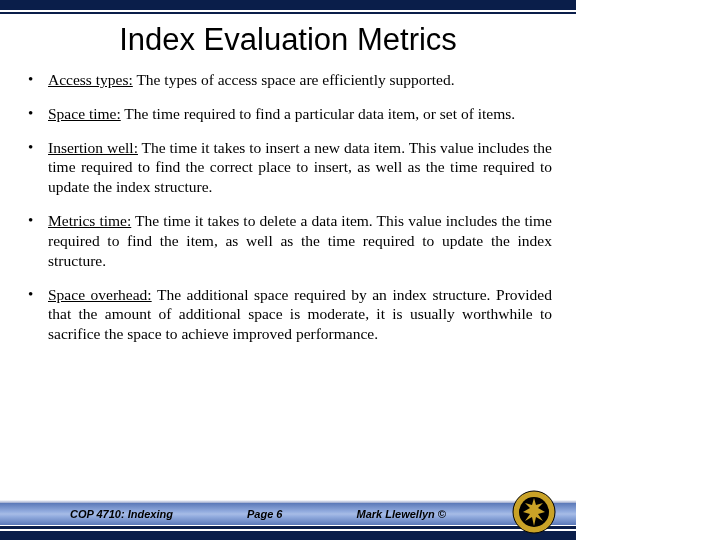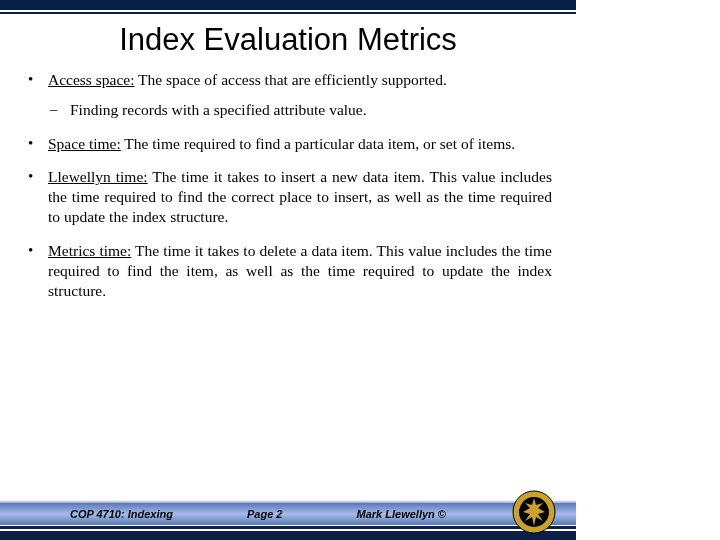--- a/index.html
+++ b/index.html
@@ -30,42 +30,44 @@
 
 <div class="slide">
   <div class="top-stripe"></div>
   <div class="top-thin"></div>
 
   <h1 class="title">Index Evaluation Metrics</h1>
 
   <div class="content">
     <ul class="bullets">
       <li>
-        <span class="label">Access space:</span><span>  The space of access that are efficiently supported.</span>
+        <span class="label">Access types:</span><span>  The types of access space are efficiently supported.</span>
         <ul class="sub">
-          <li>Finding records with a specified attribute value.</li>
         </ul>
       </li>
       <li>
         <span class="label">Space time:</span><span>  The time required to find a particular data item, or set of items.</span>
       </li>
       <li>
-        <span class="label">Llewellyn time:</span><span>  The time it takes to insert a new data item.  This value includes the time required to find the correct place to insert, as well as the time required to update the index structure.</span>
+        <span class="label">Insertion well:</span><span>  The time it takes to insert a new data item.  This value includes the time required to find the correct place to insert, as well as the time required to update the index structure.</span>
       </li>
       <li>
         <span class="label">Metrics time:</span><span>  The time it takes to delete a data item.  This value includes the time required to find the item, as well as the time required to update the index structure.</span>
+      </li>
+      <li>
+        <span class="label">Space overhead:</span><span> The additional space required by an index structure.  Provided that the amount of additional space is moderate, it is usually worthwhile to sacrifice the space to achieve improved performance.</span>
       </li>
     </ul>
   </div>
 
   <div class="footer">
     <div class="grad-a"></div>
     <div class="foot-bar">
       <span class="foot-text">COP 4710: Indexing</span>
-      <span class="foot-text">Page 2</span>
+      <span class="foot-text">Page 6</span>
       <span class="foot-text">Mark Llewellyn ©</span>
     </div>
     <div class="bot-thin"></div>
     <div class="bot-stripe"></div>
     <div class="logo">
       <svg viewBox="0 0 44 44">
         <circle cx="22" cy="22" r="21" fill="#c9a227" stroke="#000" stroke-width="1"></circle>
         <circle cx="22" cy="22" r="15" fill="#000"></circle>
         <path d="M22 8 L24 15 L31 13 L26 18 L33 22 L26 24 L31 31 L24 27 L22 36 L20 27 L13 31 L18 24 L11 22 L18 18 L13 13 L20 15 Z" fill="#c9a227"></path>
       </svg>

